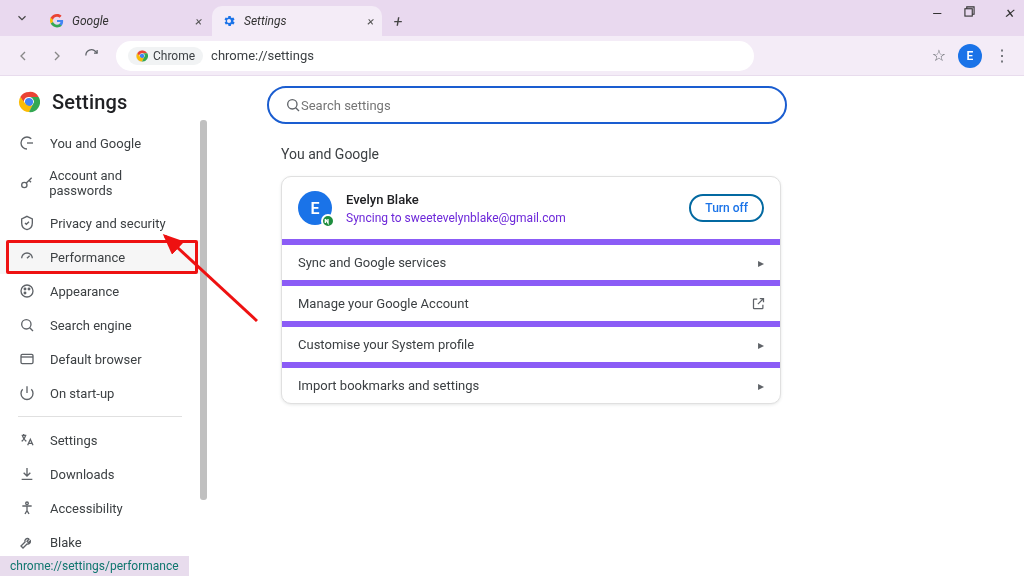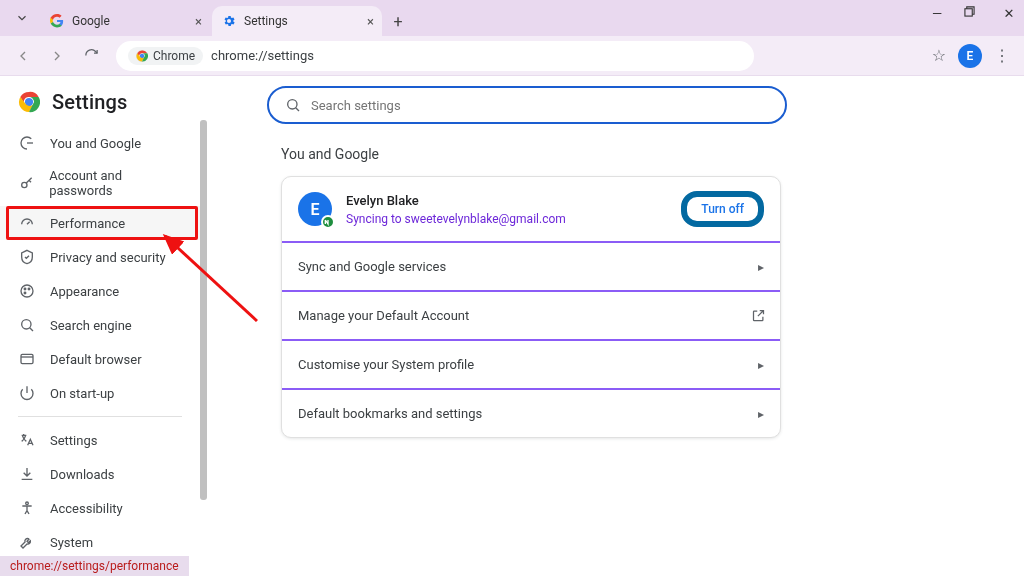--- a/index.html
+++ b/index.html
@@ -6,20 +6,21 @@
   html, body { width: 1024px; height: 576px; overflow: hidden; background: #fff; }
 
   
   .titlebar {
     height: 36px;
     background: #e9d9ef;
     display: flex;
     align-items: flex-end;
     padding: 0 8px;
     position: relative;
+    font-style: italic;
   }
   .titlebar .left-arrow {
     width: 28px; height: 28px; margin-bottom: 4px; margin-right: 4px;
     display:flex; align-items:center; justify-content:center;
     border-radius: 50%;
   }
   .tab {
     height: 30px;
     min-width: 170px;
     border-radius: 10px 10px 0 0;
@@ -121,42 +122,41 @@
     padding: 10px 30px 0 60px;
     position:relative;
   }
   .search-box {
     width: 520px;
     height: 38px;
     border: 2px solid #1a5dd0;
     border-radius: 22px;
     display:flex; align-items:center;
     padding: 0 16px;
-    gap:10px;
     ono background:#fff;
   }
   .search-box input {
     border:none; outline:none; font-size:13px; flex:1; background:transparent;
   }
   .section-title {
     font-size:14px; color:#3c4043; margin: 22px 0 14px 14px; font-weight:400;
   }
   .card {
     width: 500px;
     border:1px solid #e0e0e0;
     border-radius:10px;
     box-shadow: 0 1px 3px rgba(60,64,67,0.12);
     background:#fff;
     margin-left:14px;
   }
   .card-row {
     display:flex; align-items:center;
-    padding: 16px 16px;
+    padding: 10px 16px;
     font-size:13px; color:#3c4043;
-    border-top:2px solid #8b5cf6;
+    border-top:6px solid #8b5cf6;
     position:relative;
   }
   .card-row:first-child { border-top:none; }
   .card-row .chev { position:absolute; right:16px; color:#5f6368; font-size:12px;}
   .profile-row { gap:14px; padding:14px 16px;}
   .avatar {
     width:34px; height:34px; border-radius:50%;
     background:#1a73e8; color:#fff; font-weight:600;
     display:flex; align-items:center; justify-content:center;
     font-size:16px; position:relative;
@@ -164,30 +164,30 @@
   .avatar .synced {
     position:absolute; right:-3px; bottom:-3px;
     width:14px; height:14px; border-radius:50%;
     background:#1e8e3e; border:2px solid #fff;
     display:flex;align-items:center;justify-content:center;
   }
   .prof-info .name { font-size:13px; color:#202124; font-weight:500;}
   .prof-info .sub { font-size:12px; color:#6d28d9; margin-top:4px;}
   .turnoff {
     margin-left:auto;
-    border:6px solid #0369a1; color:#1a73e8;
+    border:2px solid #0369a1; color:#1a73e8;
     background:#fff; border-radius:16px;
     padding:5px 14px; font-size:12px; font-weight:500;
   }
   .ext-icon { position:absolute; right:14px; }
 
   
   .statusbar {
     position:absolute; left:0; bottom:0;
-    background:#e8dced; color:#b91c1c;
+    background:#e8dced; color:#0f766e;
     font-size:12px; padding:3px 10px;
   }
 
   
   .arrow-ann {
     position:absolute;
     left: 157px; top: 145px;
     pointer-events:none;
   }
 
@@ -308,38 +308,38 @@
         </li>
         <li class="nav-item">
           <span class="ico">
               <svg width="16" height="16" viewBox="0 0 24 24" fill="none" stroke="#5f6368" stroke-width="2">
                 <circle cx="8" cy="15" r="4"></circle>
                 <path d="M10.9 12.1L19 4M15 8l3 3"></path>
               </svg>
             </span>
           <span>Account and passwords</span>
         </li>
+        <li class="nav-item">
+          <span class="ico">
+              <svg width="16" height="16" viewBox="0 0 24 24" fill="none" stroke="#5f6368" stroke-width="2">
+                <path d="M12 2l8 4v6c0 5-3.5 9-8 10-4.5-1-8-5-8-10V6l8-4z"></path>
+                <path d="M9 12l2 2 4-4"></path>
+              </svg>
+            </span>
+          <span>Privacy and security</span>
+        </li>
         <li class="nav-item" style="background:#f6f6f6;">
           <span class="ico">
               <svg width="16" height="16" viewBox="0 0 24 24" fill="none" stroke="#5f6368" stroke-width="2">
                 <path d="M4 14a8 8 0 1116 0"></path>
                 <path d="M12 14l4-4"></path>
               </svg>
             </span>
           <span>Performance</span>
           <span class="highlight-box"></span>
-        </li>
-        <li class="nav-item">
-          <span class="ico">
-              <svg width="16" height="16" viewBox="0 0 24 24" fill="none" stroke="#5f6368" stroke-width="2">
-                <path d="M12 2l8 4v6c0 5-3.5 9-8 10-4.5-1-8-5-8-10V6l8-4z"></path>
-                <path d="M9 12l2 2 4-4"></path>
-              </svg>
-            </span>
-          <span>Privacy and security</span>
         </li>
         <li class="nav-item">
           <span class="ico">
               <svg width="16" height="16" viewBox="0 0 24 24" fill="none" stroke="#5f6368" stroke-width="2">
                 <circle cx="12" cy="12" r="9"></circle>
                 <circle cx="9" cy="9" r="1.2" fill="#5f6368"></circle>
                 <circle cx="15" cy="9" r="1.2" fill="#5f6368"></circle>
                 <circle cx="9" cy="15" r="1.2" fill="#5f6368"></circle>
               </svg>
             </span>
@@ -399,21 +399,21 @@
               </svg>
             </span>
           <span>Accessibility</span>
         </li>
         <li class="nav-item">
           <span class="ico">
               <svg width="16" height="16" viewBox="0 0 24 24" fill="none" stroke="#5f6368" stroke-width="2">
                 <path d="M14 7a4 4 0 00-5 5l-6 6 3 3 6-6a4 4 0 005-5l-3 3-2-2 3-3z"></path>
               </svg>
             </span>
-          <span>System</span>
+          <span>Blake</span>
         </li>
         <li class="nav-item">
           <span class="ico">
               <svg width="16" height="16" viewBox="0 0 24 24" fill="none" stroke="#5f6368" stroke-width="2">
                 <path d="M3 12a9 9 0 109-9"></path>
                 <polyline points="3 4 3 12 11 12"></polyline>
               </svg>
             </span>
           <span>Reset settings</span>
         </li>
@@ -448,34 +448,34 @@
           <div class="sub">Syncing to sweetevelynblake@gmail.com</div>
         </div>
         <button class="turnoff">Turn off</button>
       </div>
 
       <div class="card-row">
         <span>Sync and Google services</span>
         <span class="chev">▸</span>
       </div>
       <div class="card-row">
-        <span>Manage your Default Account</span>
+        <span>Manage your Google Account</span>
         <span class="ext-icon">
           <svg width="15" height="15" viewBox="0 0 24 24" fill="none" stroke="#5f6368" stroke-width="2">
               <path d="M14 4h6v6M20 4l-9 9"></path>
               <path d="M19 14v5a1 1 0 01-1 1H5a1 1 0 01-1-1V6a1 1 0 011-1h5"></path>
             </svg>
         </span>
       </div>
       <div class="card-row">
         <span>Customise your System profile</span>
         <span class="chev">▸</span>
       </div>
       <div class="card-row">
-        <span>Default bookmarks and settings</span>
+        <span>Import bookmarks and settings</span>
         <span class="chev">▸</span>
       </div>
     </div>
   </div>
 
   <svg class="arrow-ann" width="120" height="120">
     <defs>
         <marker id="ah" markerWidth="8" markerHeight="8" refX="6" refY="3" orient="auto">
           <path d="M0,0 L7,3 L0,6 z" fill="#e11"></path>
         </marker>

